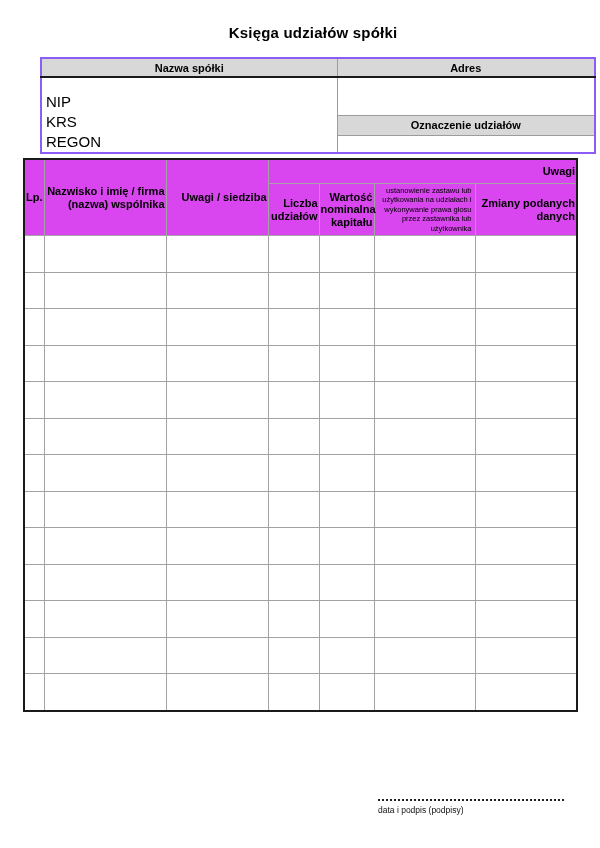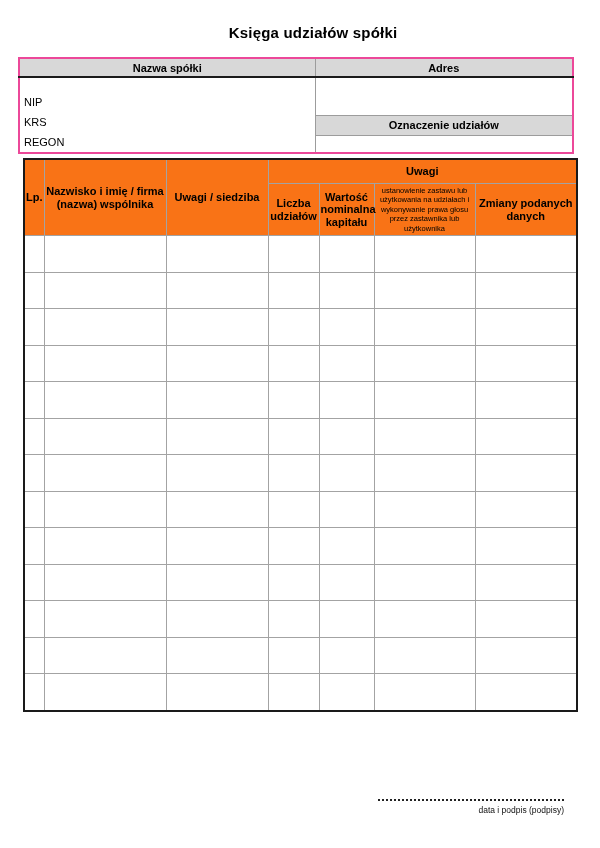--- a/index.html
+++ b/index.html
@@ -9,64 +9,64 @@
     overflow:hidden;
   }
   .title {
     position:absolute; top:24px; left:0; width:600px;
     text-align:center; font-size:15px; font-weight:bold; letter-spacing:0.2px;margin-left:13px;
   }
   table { border-collapse:collapse; table-layout:fixed; }
 
   
   .company-table {
-    position:absolute; left:18px; top:57px; width:554px;
-    border:2px solid #ec4899;
+    position:absolute; left:40px; top:57px; width:554px;
+    border:2px solid #8b5cf6;
   }
   .company-table td { border:1px solid #9c9c9c; padding:0; }
   .company-table td.hdr {
     background:#d8d8d8; font-weight:bold; font-size:11px;
     text-align:center; height:17px; border-bottom:2px solid #1a1a1a;
   }
   .company-table td.hdr2 {
     background:#d8d8d8; font-weight:bold; font-size:11px;
     text-align:center; height:17px;
   }
   .company-table td.ids {
-    vertical-align:top; font-size:11px; padding:14px 0 0 4px; line-height:20px;
+    vertical-align:top; font-size:15px; padding:14px 0 0 4px; line-height:20px;
   }
   .company-table td.blank-tall { height:34px; }
   .company-table td.blank-short { height:15px; }
 
   
   .share-table {
     position:absolute; left:23px; top:158px; width:553px;
     border:2px solid #1a1a1a;
   }
   .share-table th, .share-table td { border:1px solid #a3a3a3; padding:0 1px; }
   .share-table th {
-    background:#f97316; font-weight:bold; font-size:11px; line-height:1.15;
-    text-align:center; vertical-align:middle;
+    background:#d946ef; font-weight:bold; font-size:11px; line-height:1.15;
+    text-align:right; vertical-align:middle;
   }
   .share-table thead tr.r1 th { height:23px; }
   .share-table thead tr.r2 th { height:51px; }
   .share-table th.small-note {
     font-weight:normal; font-size:7.5px; line-height:1.25; padding:0 3px;margin-left:40px;
   }
   .share-table tbody td { height:35.5px; background:#ffffff; }
 
   
   .signature {
     position:absolute; left:378px; top:790px; width:186px;
   }
   .signature .dots {
     height:9px; border-bottom:2px dotted #222;
   }
   .signature .label {
-    margin-top:4px; text-align:right; font-size:8.5px; color:#111;
+    margin-top:4px; text-align:left; font-size:8.5px; color:#111;
   }
 </style>
 </head>
 <body>
 
 <div class="page">
 
   <div class="title">Księga udziałów spółki</div>
 
   <table class="company-table">

